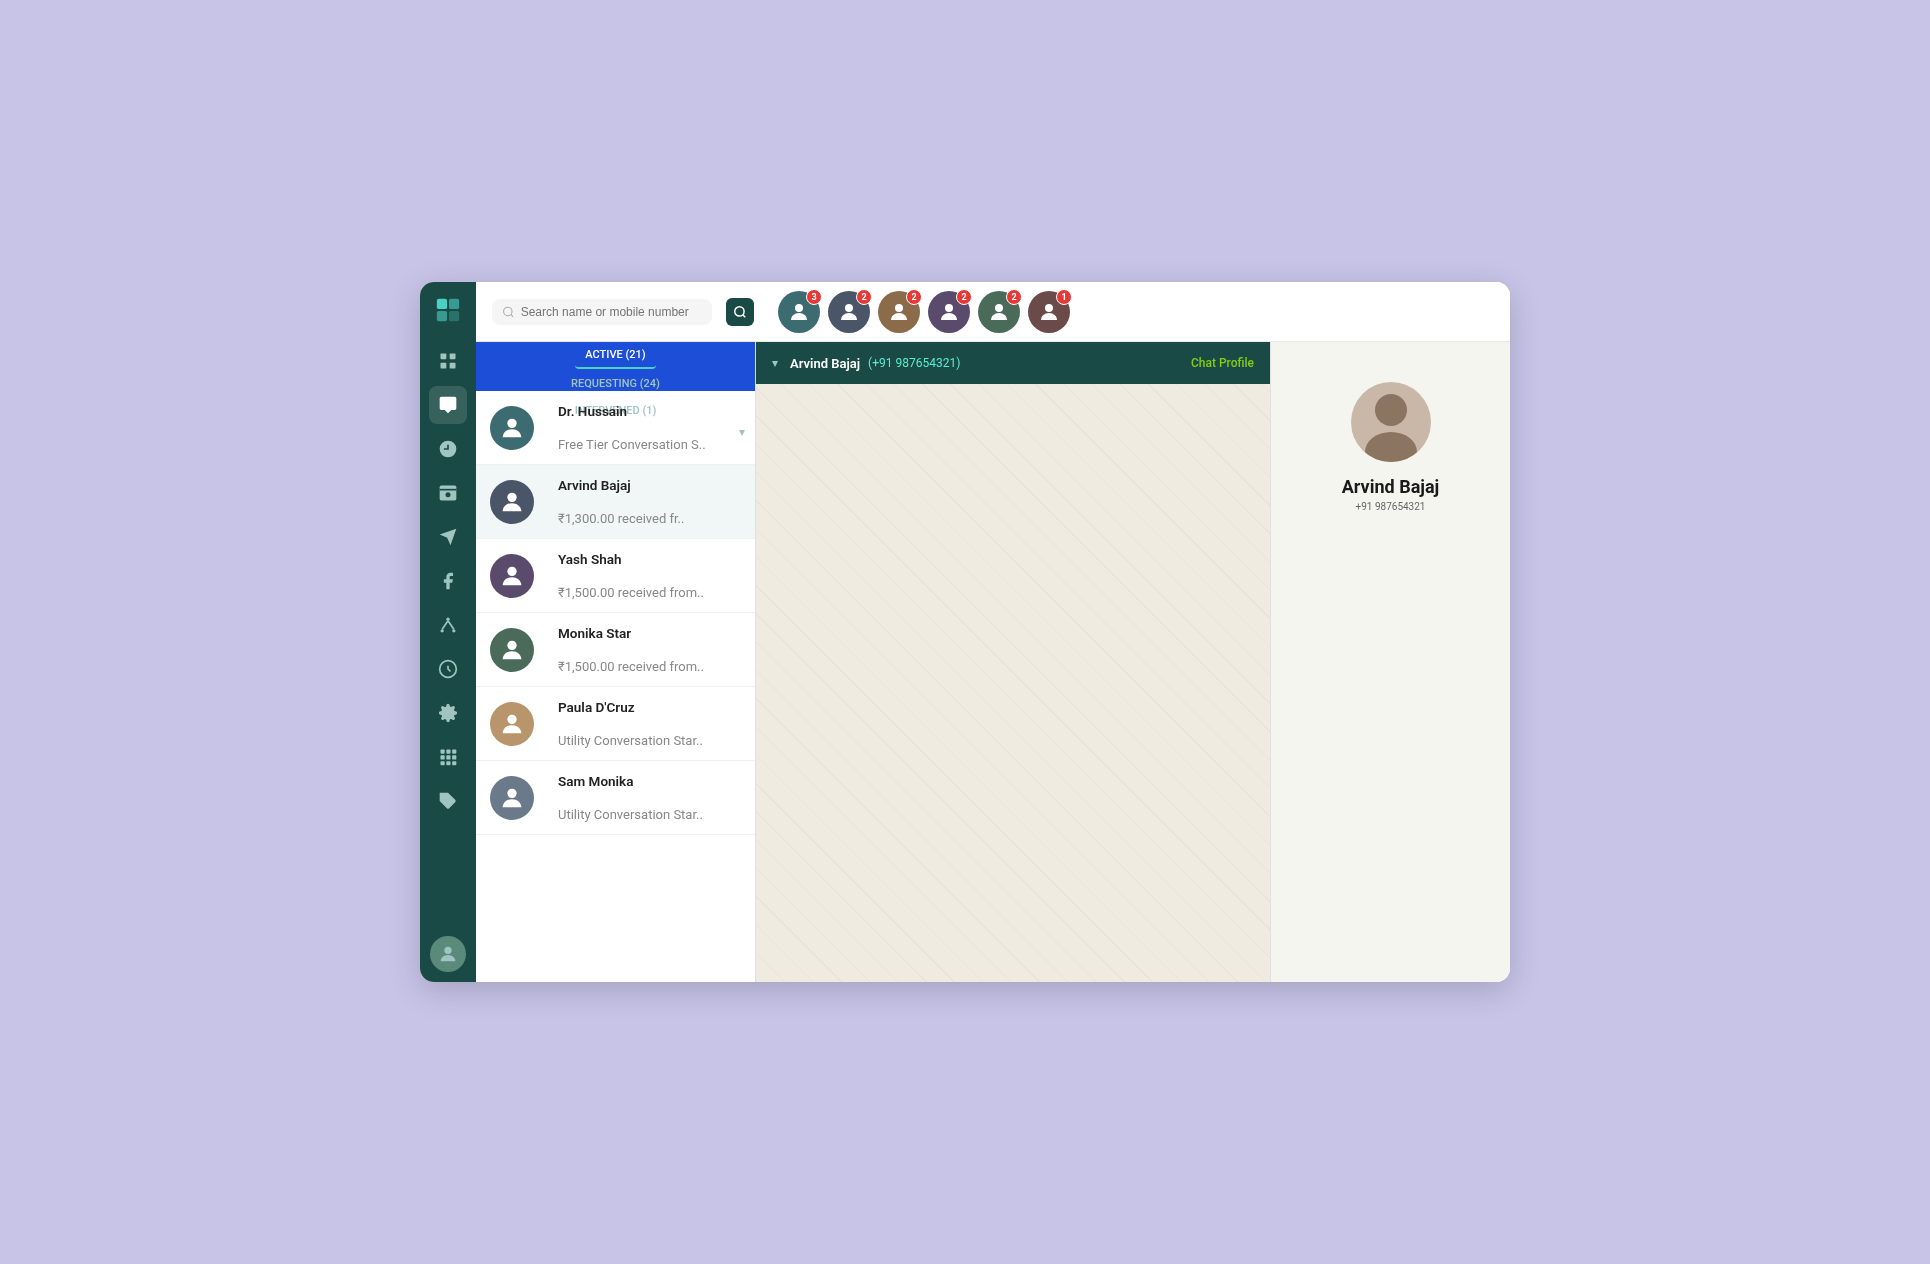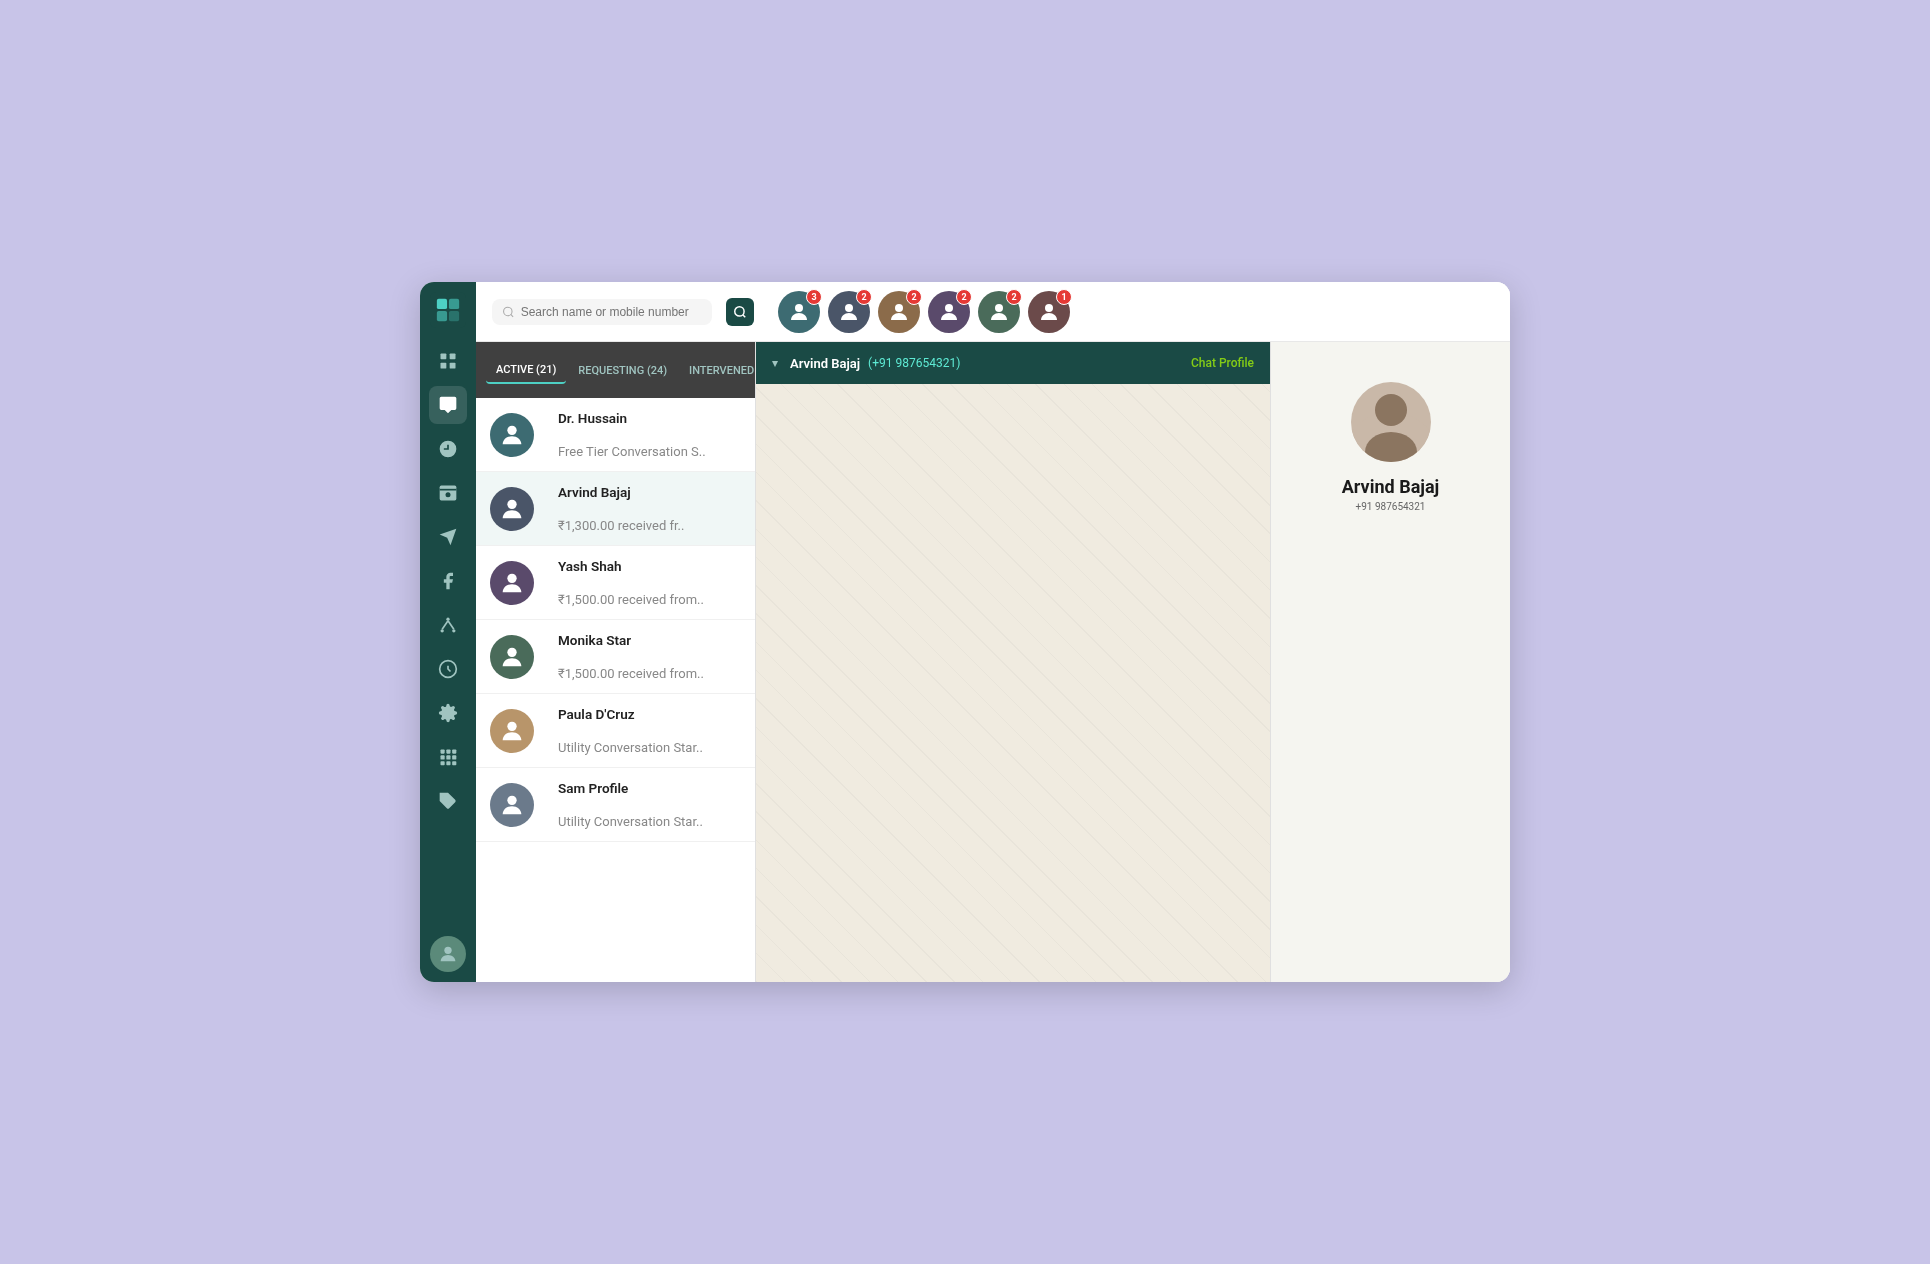--- a/index.html
+++ b/index.html
@@ -180,24 +180,25 @@
       width: 280px;
       background: #fff;
       display: flex;
       flex-direction: column;
       flex-shrink: 0;
       border-right: 1px solid #e0e0e0;
     }
     .conv-tabs {
       display: flex;
       align-items: center;
-      background: #404040;
+      background: #1d4ed8;
       padding: 0 10px;
-      height: 56px;
+      height: 49px;
       gap: 2px;
+      flex-direction: column;
     }
     .conv-tab {
       color: #a0c4c0;
       font-size: 11px;
       font-weight: 500;
       padding: 6px 10px;
       border-radius: 4px;
       cursor: pointer;
       white-space: nowrap;
     }
@@ -599,21 +600,21 @@
           </div>
 
           <div class="conv-item">
             <div class="conv-avatar" style="background:#6b7a8b;">
               <svg viewBox="0 0 24 24" fill="#fff" width="28" height="28">
                   <circle cx="12" cy="8" r="4"></circle>
                   <path d="M4 20c0-4 3.6-7 8-7s8 3 8 7"></path>
                 </svg>
             </div>
             <div class="conv-info">
-              <div class="conv-name">Sam Profile</div>
+              <div class="conv-name">Sam Monika</div>
               <div class="conv-msg">Utility Conversation Star..</div>
             </div>
           </div>
         </div>
       </div>
 
       <div class="chat-area">
         <div class="chat-bg"></div>
         <div class="chat-header">
           <span style="color:#a0c4c0; font-size:12px; margin-right:4px;">▾</span>

